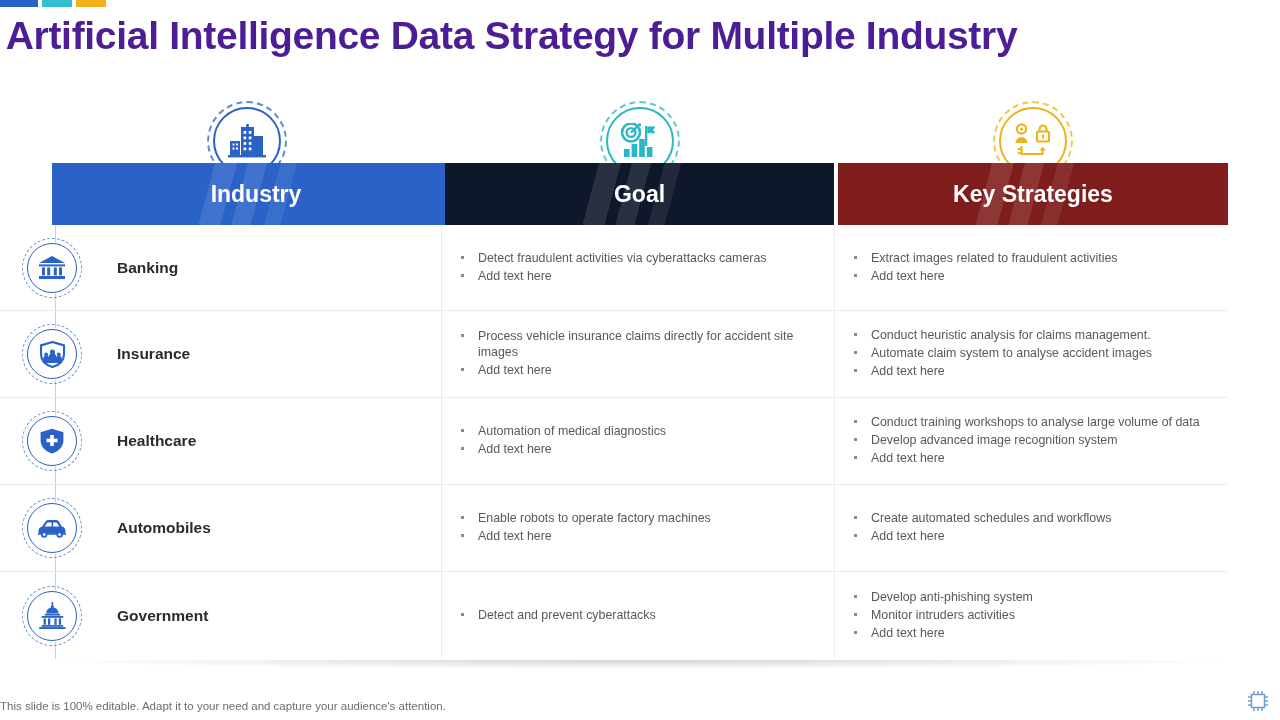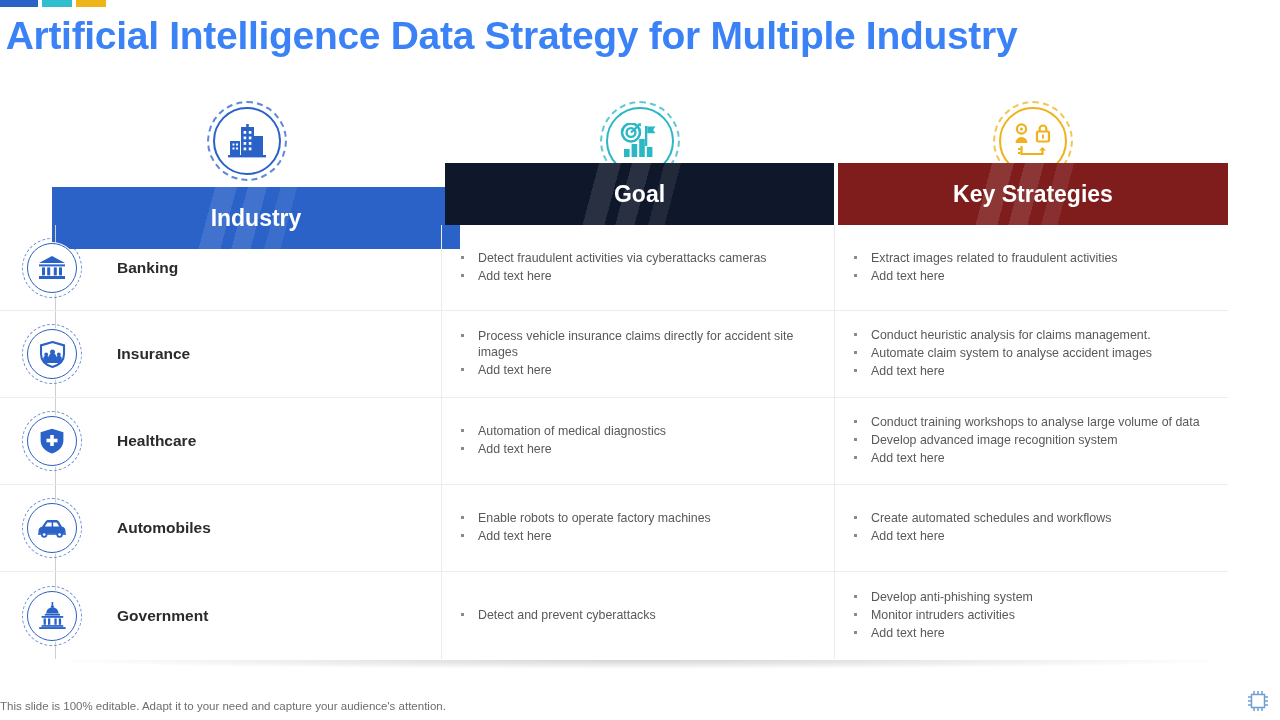--- a/index.html
+++ b/index.html
@@ -15,21 +15,21 @@
   .topbars { position: absolute; top: 0; left: 0; display: flex; gap: 4px; }
   .topbar { height: 7px; }
   .topbar.b1 { width: 38px; background: #2a62c8; }
   .topbar.b2 { width: 30px; background: #2fbfcd; }
   .topbar.b3 { width: 30px; background: #f0b41b; }
 
   
   .title {
     position: absolute; top: 14px; left: 0; width: 1023px;
     text-align: center;
-    font-size: 39px; font-weight: bold; color: #3b82f6;
+    font-size: 39px; font-weight: bold; color: #4c1d95;
     letter-spacing: -0.3px;
     white-space: nowrap;
   }
 
   
   .colicons { position: absolute; top: 105px; left: 0; width: 1280px; height: 72px; }
   .colicon {
     position: absolute; top: 0; width: 72px; height: 72px;
     border-radius: 50%;
     background: #fff;
@@ -58,21 +58,21 @@
   }
   .hdr .stripes {
     position: absolute; top: 0; left: 50%; width: 120px; height: 100%;
     transform: translateX(-50%);
     background:
       linear-gradient(105deg, transparent 0 14%, rgba(255,255,255,.11) 14% 30%,
         transparent 30% 38%, rgba(255,255,255,.11) 38% 52%,
         transparent 52% 62%, rgba(255,255,255,.08) 62% 74%, transparent 74%);
   }
   .hdr span { position: relative; z-index: 2; }
-  .hdr-industry { left: 52px; width: 408px; background: #2a62c8; margin-top: 24px; }
+  .hdr-industry { left: 52px; width: 408px; background: #2a62c8; }
   .hdr-goal     { left: 445px; width: 389px; background: #0f172a; }
   .hdr-key      { left: 838px; width: 390px; background: #7f1d1d; }
 
   
   .tbl { position: absolute; top: 225px; left: 0; width: 1228px; }
   .row { position: relative; display: flex; border-bottom: 1px solid #ececec; }
   .row:last-child { border-bottom: none; }
   .cell-industry {
     position: relative;
     width: 441px; padding-left: 52px;

